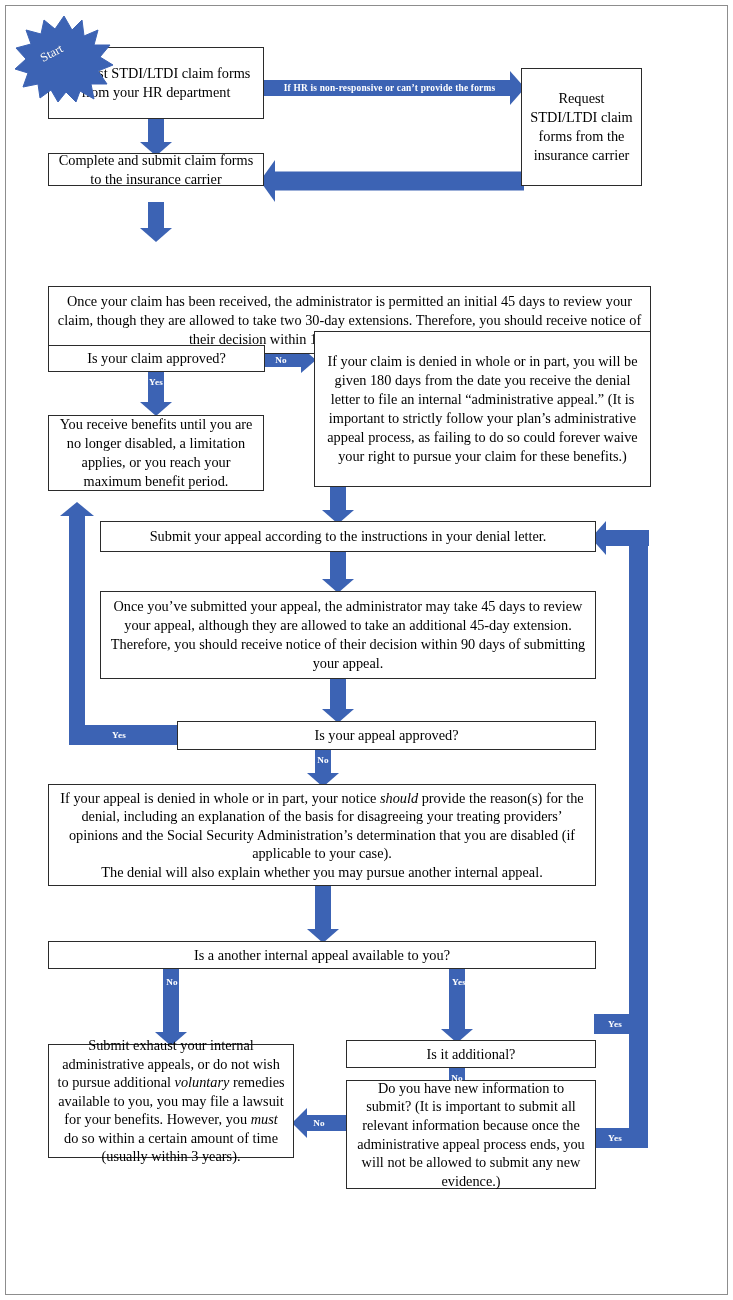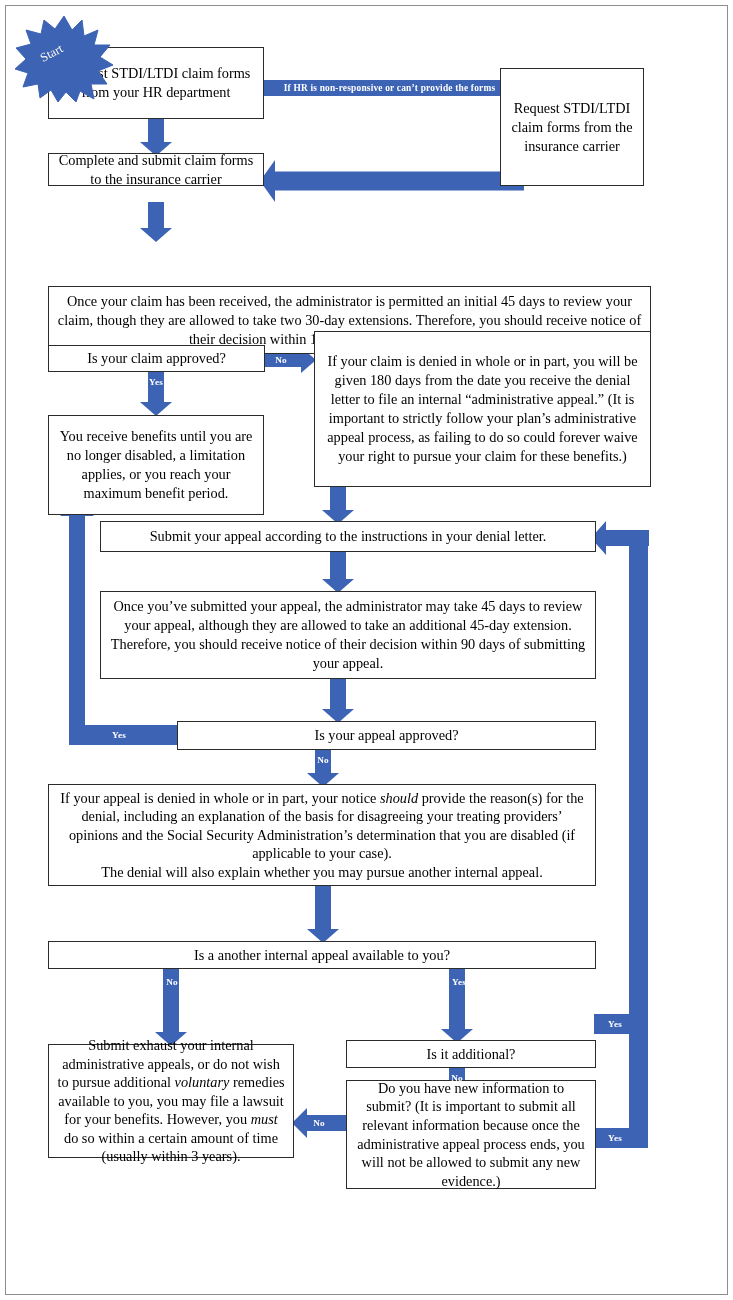--- a/index.html
+++ b/index.html
@@ -89,21 +89,21 @@
     <svg viewBox="0 0 100 88" width="100" height="88">
       <polygon fill="#3c63b4" stroke="#3c63b4" stroke-width="1" points="50,2 58,16 68,6 70,22 84,16 80,31 96,31 86,43 99,51 84,57 93,70 77,70 80,85 66,77 62,88 52,78 44,88 37,76 26,84 24,70 9,73 14,59 1,55 12,45 2,34 17,30 12,16 27,20 30,6 41,15"></polygon>
     </svg>
     <span class="lab">Start</span>
   </div>
 
   <div class="box" style="left:48px;top:47px;width:216px;height:72px;">
     <span class="t">Request STDI/LTDI claim forms from your HR department</span>
   </div>
 
-  <div class="box" style="left:500px;top:68px;width:144px;height:118px;">
+  <div class="box" style="left:521px;top:68px;width:121px;height:118px;">
     <span class="t">Request STDI/LTDI claim forms from the insurance carrier</span>
   </div>
 
   <div class="box" style="left:48px;top:153px;width:216px;height:33px;">
     <span class="t">Complete and submit claim forms to the insurance carrier</span>
   </div>
 
   <div class="box" style="left:48px;top:240px;width:603px;height:68px;margin-top:46px;">
     <span class="t">Once your claim has been received, the administrator is permitted an initial 45 days to review your claim, though they are allowed to take two 30-day extensions. Therefore, you should receive notice of their decision within 105 days of submitting your claim.</span>
   </div>
@@ -111,21 +111,21 @@
   <div class="box" style="left:48px;top:345px;width:217px;height:27px;">
     <span class="t">Is your claim approved?</span>
   </div>
 
   <div class="box" style="left:314px;top:331px;width:337px;height:156px;">
     <span class="t">
       <span>If your claim is denied in whole or in part, you will be given 180 days from the date you receive the denial letter to file an internal “administrative appeal.” (It is important to strictly follow your plan’s administrative appeal process, as failing to do so could forever waive your right to pursue your claim for these benefits.)</span>
     </span>
   </div>
 
-  <div class="box" style="left:48px;top:415px;width:216px;height:100px;">
+  <div class="box" style="left:48px;top:415px;width:216px;height:76px;">
     <span class="t">You receive benefits until you are no longer disabled, a limitation applies, or you reach your maximum benefit period.</span>
   </div>
 
   <div class="box" style="left:100px;top:521px;width:496px;height:31px;">
     <span class="t">Submit your appeal according to the instructions in your denial letter.</span>
   </div>
 
   <div class="box" style="left:100px;top:591px;width:496px;height:88px;">
     <span class="t">Once you’ve submitted your appeal, the administrator may take 45 days to review your appeal, although they are allowed to take an additional 45-day extension. Therefore, you should receive notice of their decision within 90 days of submitting your appeal.</span>
   </div>

